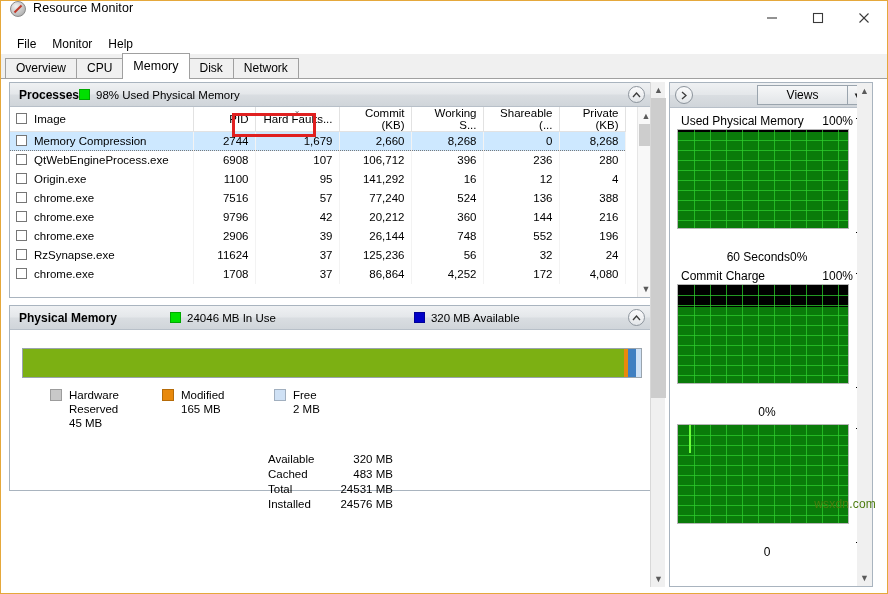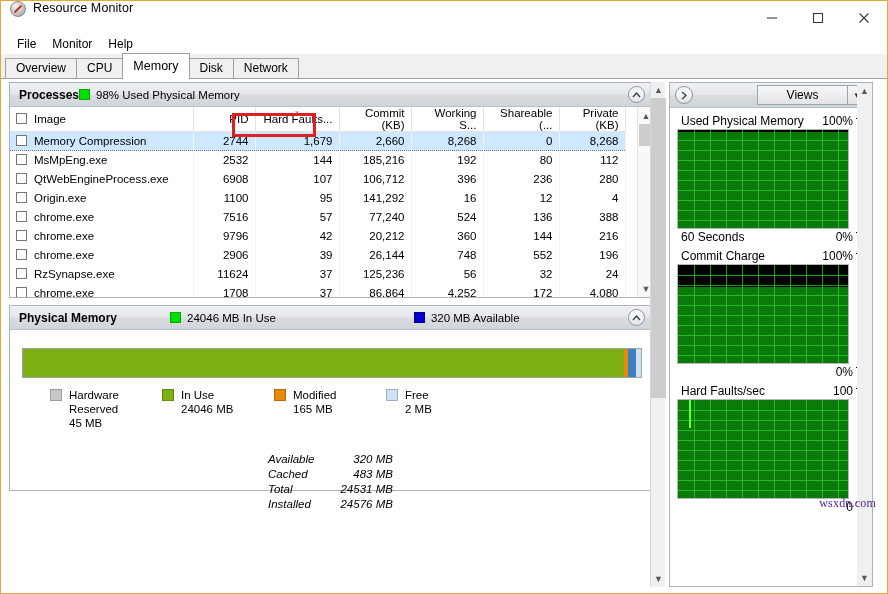--- a/index.html
+++ b/index.html
@@ -277,21 +277,21 @@
     flex: none;
   }
   .leg-text { font-size: 11.5px; color: #000; line-height: 14px; }
   #mem-stats {
     position: absolute;
     left: 258px; top: 122px;
     font-size: 11.5px;
     color: #000;
   }
   #mem-stats table { border-collapse: collapse; }
-  #mem-stats td { padding: 0 0 1px 0; line-height: 14px; font-style: italic; }
+  #mem-stats td { padding: 0 0 1px 0; line-height: 14px; }
   #mem-stats td.v { text-align: right; padding-left: 26px; }
 
   
   #rightpane {
     position: absolute;
     left: 664px; top: 3px;
     width: 204px; height: 505px;
     border: 1px solid #a9b4bf;
     background: #fff;
   }
@@ -344,23 +344,24 @@
   }
   .grid-v, .grid-h {
     position: absolute;
     background: #2ecc2e;
     opacity: .75;
   }
   .grid-v { width: 1px; top: 0; bottom: 0; }
   .grid-h { height: 1px; left: 0; right: 0; }
   .spike { position: absolute; width: 2px; background: #6bff3a; }
   .graph-bot {
-    display: flex; justify-content: space-between;
+    display: flex; justify-content: center;
     font-size: 12px; color: #000;
     padding: 1px 12px 0 4px;
+    margin-top: 20px;
   }
   .bracket {
     position: absolute;
     right: 2px; top: 6px;
     width: 7px;
     border: 1px solid #000;
     border-left: none;
   }
   #rightscroll {
     position: absolute;
@@ -372,23 +373,22 @@
     width: 15px; height: 16px;
     display: flex; align-items: center; justify-content: center;
     font-size: 9px; color: #5a5a5a;
   }
   #rightscroll .arr.bot { position: absolute; bottom: 0; left: 0; }
 
   #watermark {
     position: absolute;
     right: 17px; bottom: 6px;
     font-size: 12px;
-    color: #4c1d95;
+    color: #4d7c0f;
     letter-spacing: .2px;
-    font-family: Liberation Serif, serif;
   }
 </style>
 </head>
 <body>
 
 <div id="window">
 
   <div id="titlebar">
     <div id="app-icon"></div>
     <div id="app-title">Resource Monitor</div>
@@ -475,29 +475,20 @@
               <tr class="row-selected">
                 <td class="left"><span class="chk"></span><span>Memory Compression</span></td>
                 <td class="right">2744</td>
                 <td class="right">1,679</td>
                 <td class="right">2,660</td>
                 <td class="right">8,268</td>
                 <td class="right">0</td>
                 <td class="right">8,268</td>
               </tr>
               <tr>
-                <td class="left"><span class="chk"></span><span>MsMpEng.exe</span></td>
-                <td class="right">2532</td>
-                <td class="right">144</td>
-                <td class="right">185,216</td>
-                <td class="right">192</td>
-                <td class="right">80</td>
-                <td class="right">112</td>
-              </tr>
-              <tr>
                 <td class="left"><span class="chk"></span><span>QtWebEngineProcess.exe</span></td>
                 <td class="right">6908</td>
                 <td class="right">107</td>
                 <td class="right">106,712</td>
                 <td class="right">396</td>
                 <td class="right">236</td>
                 <td class="right">280</td>
               </tr>
               <tr>
                 <td class="left"><span class="chk"></span><span>Origin.exe</span></td>
@@ -590,27 +581,20 @@
             <div class="seg-stby" style="width:1.3%"></div>
             <div class="seg-free" style="width:0.73%"></div>
           </div>
 
           <div id="mem-legend">
             <div class="leg-item">
               <span class="leg-sw" style="background:#c8c8c8;"></span>
               <span class="leg-text">
                 <span>Hardware Reserved</span><br>
                 <span>45 MB</span>
-              </span>
-            </div>
-            <div class="leg-item">
-              <span class="leg-sw" style="background:#7cb013;"></span>
-              <span class="leg-text">
-                <span>In Use</span><br>
-                <span>24046 MB</span>
               </span>
             </div>
             <div class="leg-item">
               <span class="leg-sw" style="background:#e8890c;"></span>
               <span class="leg-text">
                 <span>Modified</span><br>
                 <span>165 MB</span>
               </span>
             </div>
             <div class="leg-item">
@@ -732,24 +716,20 @@
             <div class="grid-h" style="top:90px"></div>
           </div>
           <div class="graph-bot">
             <span></span>
             <span>0%</span>
           </div>
           <div class="bracket" style="top:4px;height:115px;"></div>
         </div>
 
         <div class="graph-block">
-          <div class="graph-top">
-            <span>Hard Faults/sec</span>
-            <span>100</span>
-          </div>
           <div class="graph-canvas">
             <div class="graph-fill" style="height:100%"></div>
             <div class="grid-v" style="left:16px"></div>
               <div class="grid-v" style="left:32px"></div>
             <div class="grid-v" style="left:48px"></div>
               <div class="grid-v" style="left:64px"></div>
             <div class="grid-v" style="left:80px"></div>
               <div class="grid-v" style="left:96px"></div>
             <div class="grid-v" style="left:112px"></div>
               <div class="grid-v" style="left:128px"></div>

